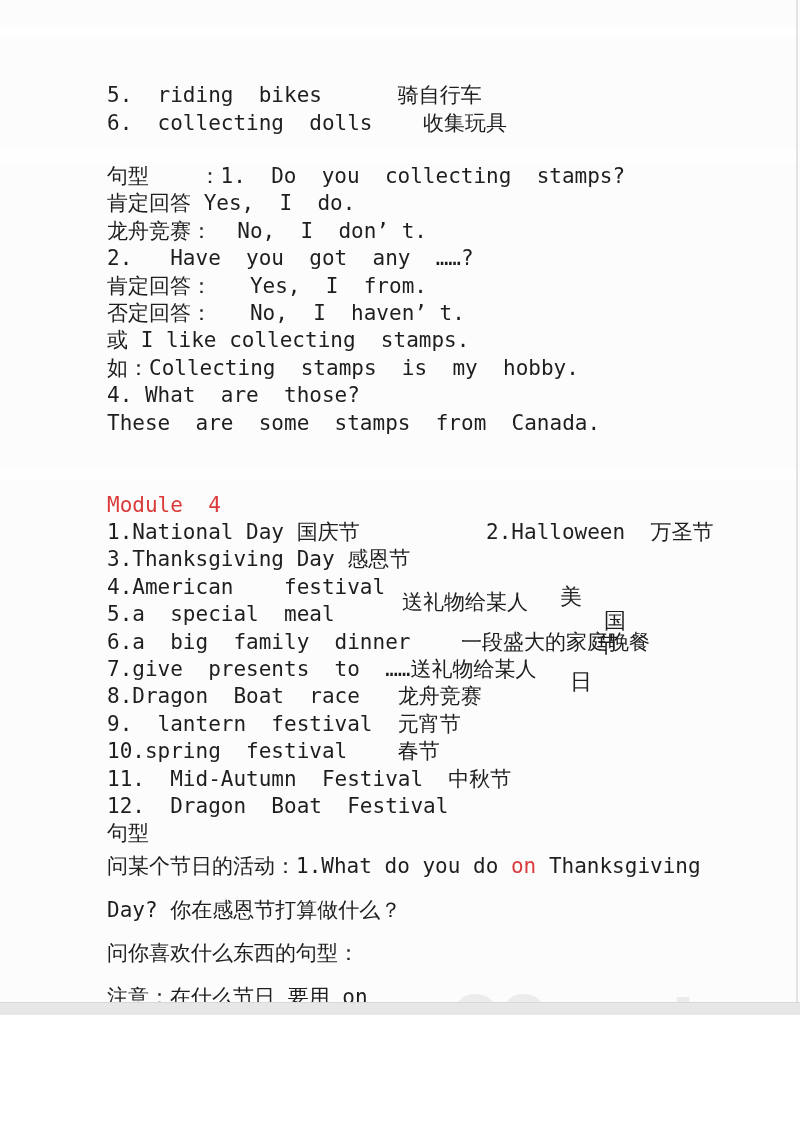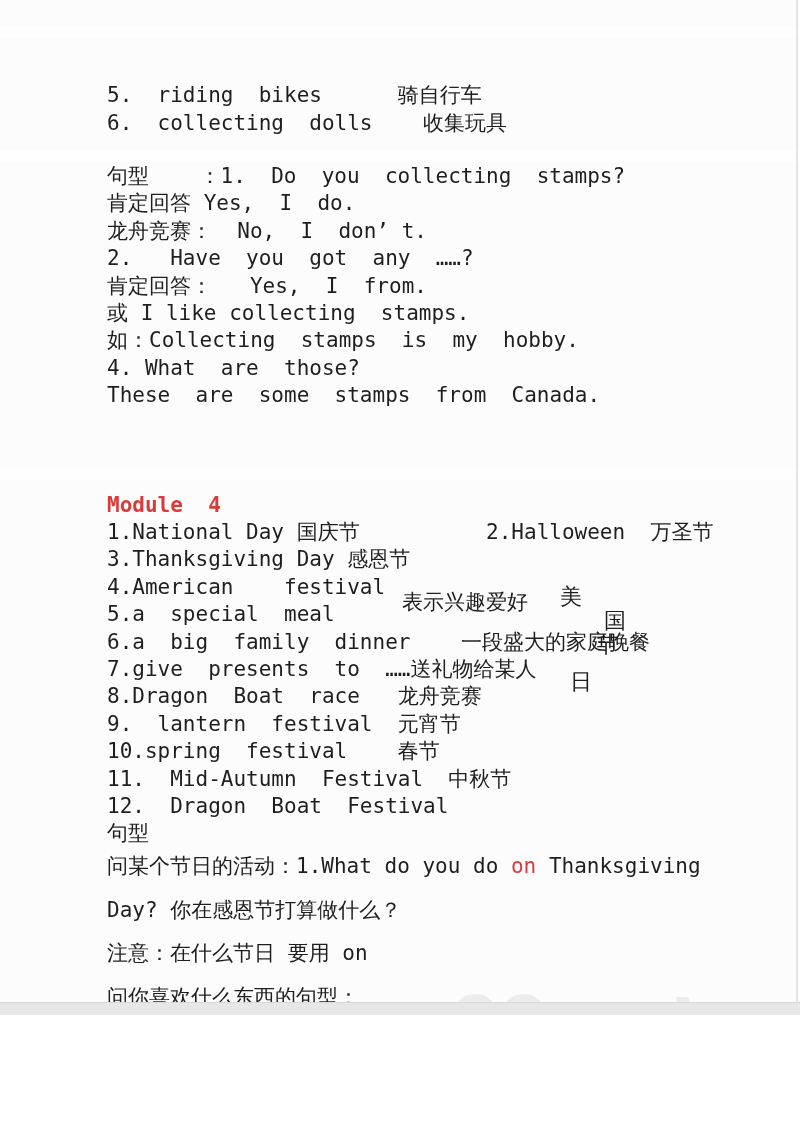--- a/index.html
+++ b/index.html
@@ -10,21 +10,21 @@
     background:#fcfcfc;
     overflow:hidden;
     font-family:"DejaVu Sans Mono","Liberation Mono",monospace;
     color:#1e1e1e;
   }
   .band{position:absolute;left:0;width:100%;background:rgba(255,255,255,0.75);pointer-events:none;}
   .line{white-space:pre;font-size:21px;}
   .block{position:absolute;left:107px;}
   .vocab3{top:81px;line-height:28px;}
   .sent3{top:163px;line-height:27.4px;}
-  .mod4-title{top:491px;line-height:28px;color:#db3a3a;font-weight:bold;}
+  .mod4-title{top:491px;line-height:28px;color:#db3a3a;}
   .vocab4{top:519px;line-height:27.4px;}
   .patterns{top:845px;line-height:43.5px;}
   .highlight-red{color:#db3a3a;}
   .float-festival{
     position:absolute;left:507px;top:561px;
     font-size:22px;line-height:24px;white-space:pre;
   }
   .float-festival .ch{display:inline-block;}
   .ch-guo{margin-left:44px;}
   .ch-jie{margin-left:37px;}
@@ -66,20 +66,21 @@
     <div class="line">5.  riding  bikes      骑自行车</div>
     <div class="line">6.  collecting  dolls    收集玩具</div>
   </div>
 
   <div class="block sent3">
     <div class="line">句型    ：1.  Do  you  collecting  stamps?</div>
     <div class="line">肯定回答 Yes,  I  do.</div>
     <div class="line">龙舟竞赛：  No,  I  don’ t.</div>
     <div class="line">2.   Have  you  got  any  ……?</div>
     <div class="line">肯定回答：   Yes,  I  from.</div>
+    <div class="line">否定回答：   No,  I  haven’ t.</div>
     <div class="line">或 I like collecting  stamps.</div>
     <div class="line">如：Collecting  stamps  is  my  hobby.</div>
     <div class="line">4. What  are  those?</div>
     <div class="line">These  are  some  stamps  from  Canada.</div>
   </div>
 
   <div class="block mod4-title">
     <div class="line">Module  4</div>
   </div>
 
@@ -98,27 +99,27 @@
     <div class="line">句型</div>
   </div>
 
   <div class="float-festival">
     <span class="ch">美</span>
     <span class="ch ch-guo">国</span>
     <span class="ch ch-jie">节</span>
     <span class="ch ch-ri">日</span>
   </div>
 
-  <div class="float-meal">表示兴趣爱好</div>
+  <div class="float-meal">送礼物给某人</div>
 
   <div class="block patterns">
     <div class="line"><span>问某个节日的活动：1.What do you do </span><span class="highlight-red">on</span><span> Thanksgiving</span></div>
     <div class="line">Day? 你在感恩节打算做什么？</div>
+    <div class="line">问你喜欢什么东西的句型：</div>
     <div class="line">注意：在什么节日 要用 on</div>
-    <div class="line">问你喜欢什么东西的句型：</div>
   </div>
 
   <div class="watermark">vv99.net</div>
 
   <div class="page-number">4</div>
 
   <div class="right-edge"></div>
   <div class="bottom-strip"></div>
 
 </div>

